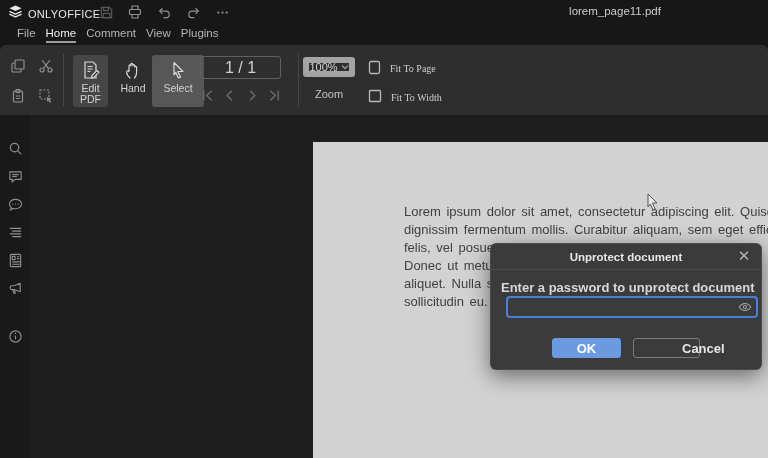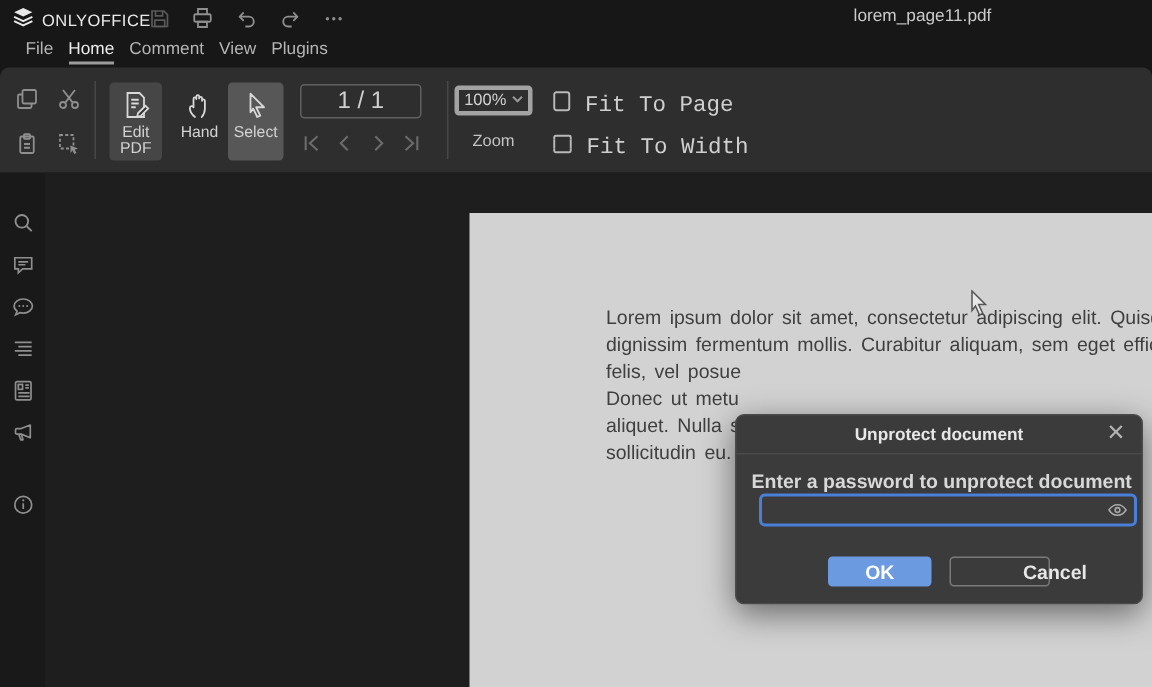--- a/index.html
+++ b/index.html
@@ -35,28 +35,28 @@
     padding-top:5px; gap:3px; font-size:10.5px; line-height:11px; cursor:pointer; font-family:inherit; text-align:center;}
   .bigbtn svg { color:#d8d8d8; flex:none; }
   .bigbtn.on-dark { background:#464646; }
   .bigbtn.on-light { background:#575757; }
   .pagebox { position:absolute; left:200px; top:11px; width:81px; height:23px;
     border:1px solid #606060; border-radius:3px; background:transparent; color:#cfcfcf;
     font-size:16px; display:flex; align-items:center; justify-content:center; cursor:text; font-family:inherit;}
   .navarrows { position:absolute; left:199px; top:42px; width:84px; display:flex; justify-content:space-between; }
   .navarrows button { width:16px; height:16px; border:none; background:none; color:#6b6b6b;
     display:flex; align-items:center; justify-content:center; cursor:pointer; }
-  .zoombox { position:absolute; left:303px; top:12px; width:52px; height:20px; border:3px solid #a3a3a3;
+  .zoombox { position:absolute; left:303px; top:12px; width:52px; height:20px; border:6px solid #a3a3a3;
     border-radius:3px; display:flex; align-items:center; justify-content:center; gap:3px;
     color:#d2d2d2; font-size:11px; background:transparent; cursor:pointer; font-family:inherit;}
   .zoombox svg { color:#9a9a9a; }
   .zoomlabel { position:absolute; left:303px; top:43px; width:52px; text-align:center;
     color:#c3c3c3; font-size:11px; }
   .fitrow { position:absolute; left:368px; display:flex; align-items:center; gap:9px;
-    background:none; border:none; color:#cfcfcf; font-size:15px; cursor:pointer; font-family:Liberation Mono, monospace;}
+    background:none; border:none; color:#cfcfcf; font-size:10px; cursor:pointer; font-family:Liberation Serif, serif;}
   .fitrow svg { color:#b9b9b9; }
 
   
   .bodyarea { display:flex; height:343px; }
   .sidebar { width:30px; background:#191919; display:flex; flex-direction:column; align-items:center;
     padding-top:25px; gap:12px; flex:none; }
   .sbtn { width:16px; height:16px; border:none; background:none; color:#8f8f8f;
     display:flex; align-items:center; justify-content:center; cursor:pointer; flex:none; }
   .sbtn.gap { margin-top:20px; }
   .viewer { position:relative; flex:1; background:#1e1e1e; overflow:hidden; }
@@ -64,21 +64,21 @@
   .textblock { position:absolute; left:91px; top:61px; right:0; color:#3f3f3f;
     font-size:13px; line-height:18px; }
   .textblock div { white-space:nowrap; overflow:hidden; word-spacing:2px; }
 
   
   .cursor { position:absolute; left:616px; top:78px; pointer-events:none; }
 
   
   .dialog { position:absolute; left:460px; top:128px; width:272px; height:127px;
     background:#3b3b3b; border-radius:6px; box-shadow:0 6px 22px rgba(0,0,0,.5);
-    border:1px solid rgba(255,255,255,.08);margin-top:33px; }
+    border:1px solid rgba(255,255,255,.08); }
   .dlg-header { position:relative; height:26px; border-bottom:1px solid rgba(255,255,255,.08);
     display:flex; align-items:center; justify-content:center; }
   .dlg-title { color:#e7e7e7; font-size:11.5px; font-weight:bold; }
   .dlg-close { position:absolute; right:8px; top:3px; width:18px; height:18px; border:none; background:none;
     color:#b3b3b3; font-size:15px; line-height:18px; cursor:pointer; font-family:inherit;}
   .dlg-label { position:absolute; left:10px; top:36px; color:#d8d8d8; font-size:13px;font-weight:bold; }
   .pw-wrap { position:absolute; left:15px; top:52px; width:252px; height:22px; }
   .pw-input { width:100%; height:100%; background:#3b3b3b; border:2px solid #4a7fd8; border-radius:4px;
     color:#e8e8e8; font-size:12px; padding:0 24px 0 8px; outline:none; font-family:inherit;}
   .pw-eye { position:absolute; right:5px; top:3px; width:16px; height:16px; border:none; background:none;
@@ -186,21 +186,21 @@
       <span>Hand</span>
     </button>
     <button class="bigbtn on-dark" style="left:73px; width:35px;">
       <svg width="20" height="20" viewBox="0 0 20 20" fill="none" stroke="currentColor" stroke-width="1.2">
           <path d="M4 2h8l3 3v13H4z"></path>
           <path d="M6.5 6.5h5M6.5 9h5M6.5 11.5h3"></path>
           <path d="M11 15.5l5-5 1.8 1.8-5 5-2.4.6z" fill="#2e2e2e" stroke="currentColor"></path>
         </svg>
       <span>Edit PDF</span>
     </button>
-    <button class="bigbtn on-light" style="left:152px; width:37px;">
+    <button class="bigbtn on-light" style="left:152px; width:52px;">
       <svg width="20" height="20" viewBox="0 0 20 20" fill="none" stroke="currentColor" stroke-width="1.2" stroke-linejoin="round">
           <path d="M6 2.5l9 9h-5.2l2.7 5.6-2 .9-2.7-5.6L6 14.8z"></path>
         </svg>
       <span>Select</span>
     </button>
 
     <button class="pagebox">1 / 1</button>
     <div class="navarrows">
       <button>
         <svg width="13" height="13" viewBox="0 0 14 14" fill="none" stroke="currentColor" stroke-width="1.5">

